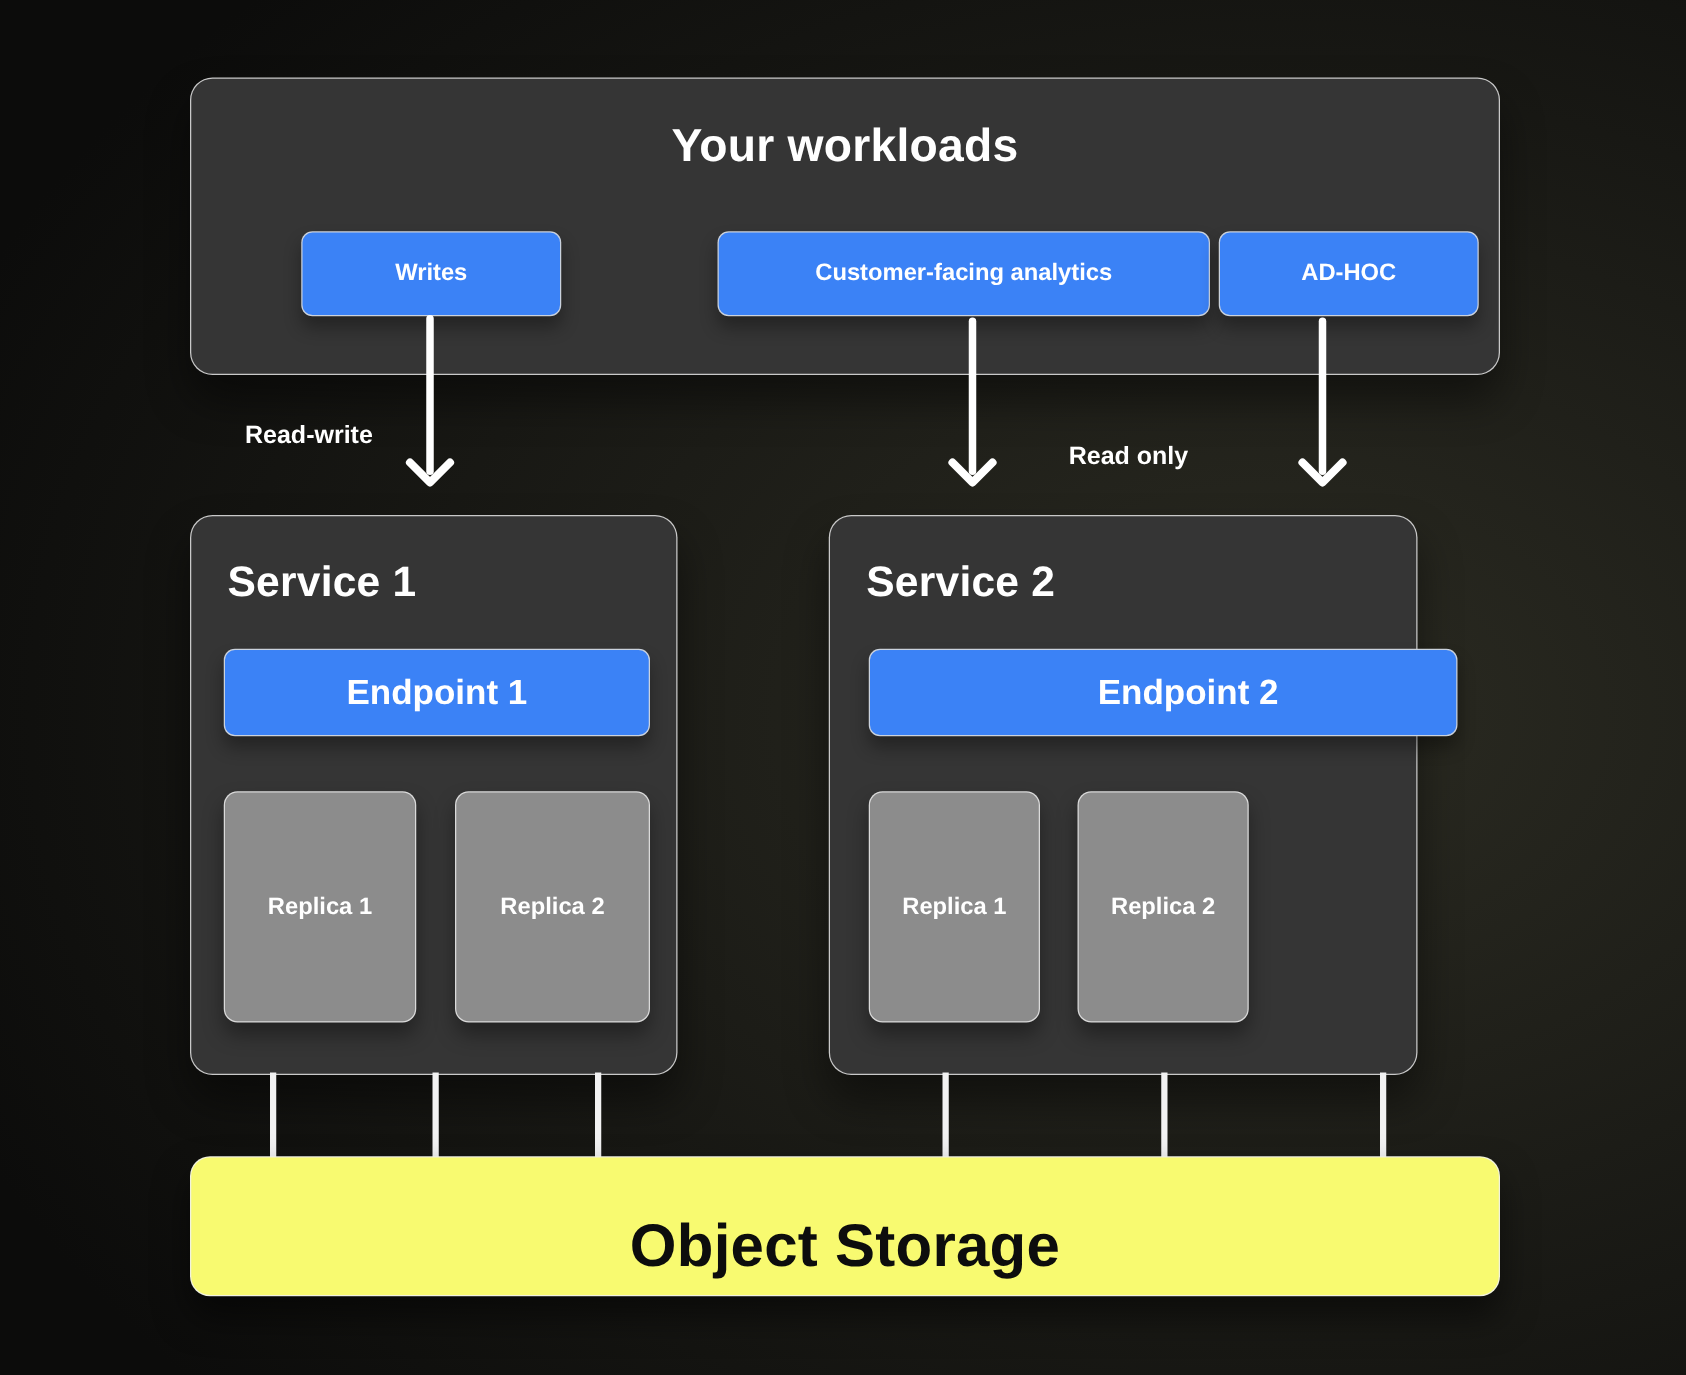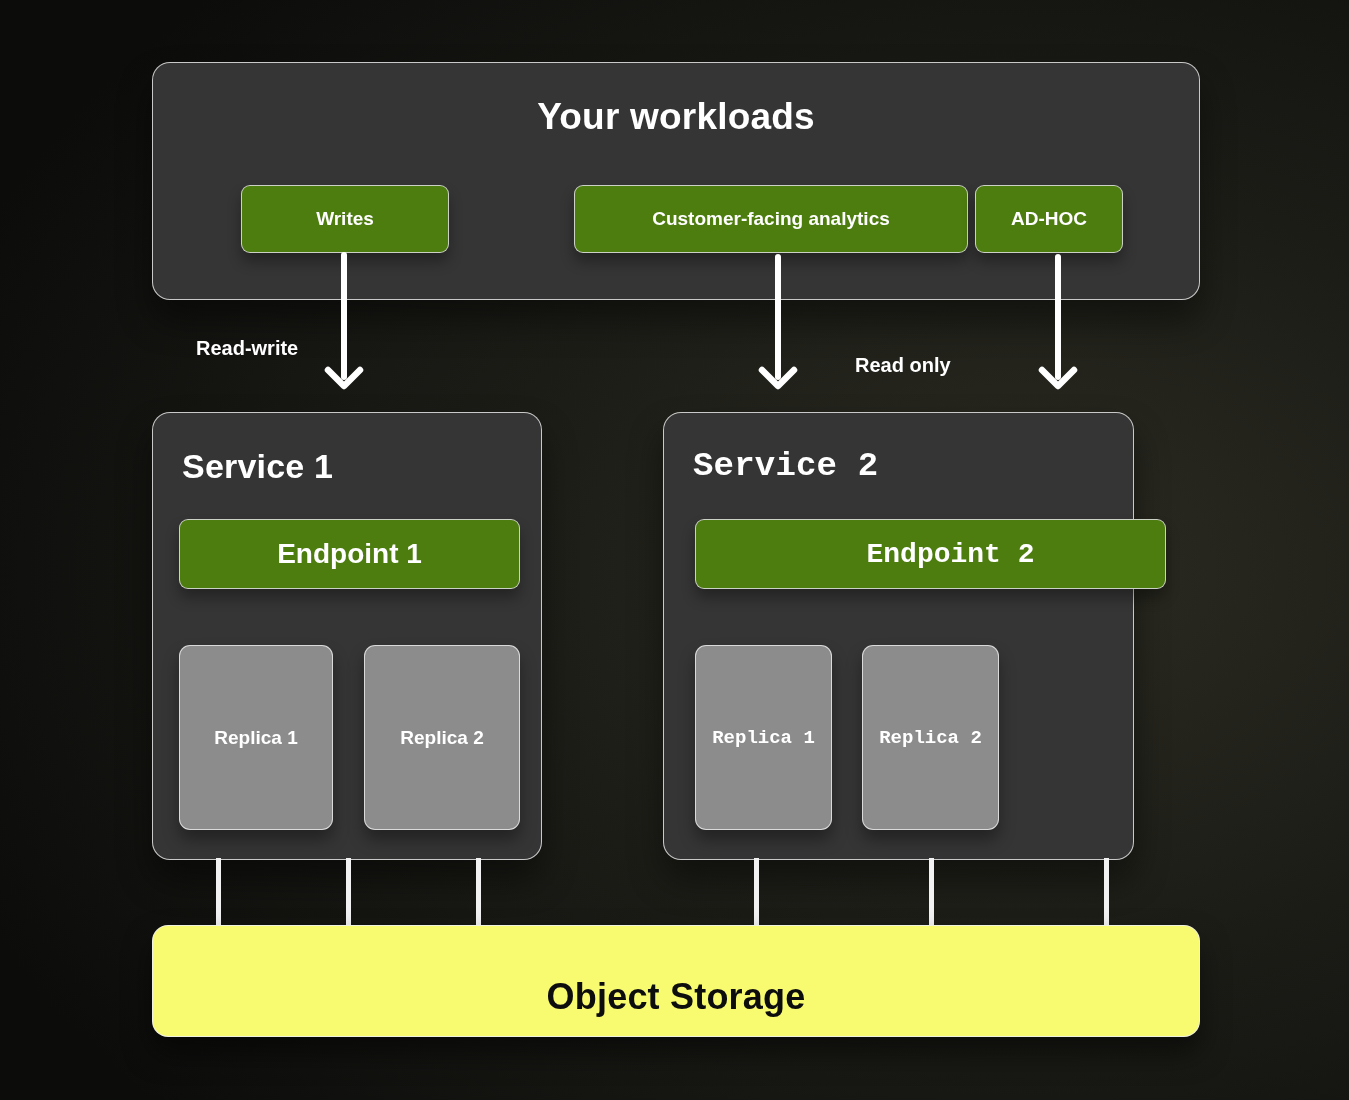--- a/index.html
+++ b/index.html
@@ -21,21 +21,21 @@
   .panel {
     position: absolute;
     background: #353535;
     border: 1.5px solid rgba(214, 214, 214, 0.92);
     border-radius: 18px;
     box-shadow: 0 20px 34px rgba(0, 0, 0, 0.45);
     box-sizing: border-box;
   }
   #workloads-panel { left: 152px; top: 62px;  width: 1048px; height: 238px; }
   #service1-panel  { left: 152px; top: 412px; width: 390px;  height: 448px; }
-  #service2-panel  { left: 663px; top: 412px; width: 471px;  height: 448px; font-family: Liberation Mono, monospace; }
+  #service2-panel  { left: 663px; top: 412px; width: 471px;  height: 448px; }
 
   .panel-title {
     position: absolute;
     color: #ffffff;
     font-weight: 800;
     letter-spacing: 0.2px;
     white-space: nowrap;
   }
   #workloads-title {
     left: 0; right: 0; top: 33px;
@@ -48,41 +48,41 @@
     font-weight: 700;
   }
 
   
   .chip {
     position: absolute;
     display: flex;
     align-items: center;
     justify-content: center;
     box-sizing: border-box;
-    background: #4d7c0f;
+    background: #3b82f6;
     border: 1.2px solid rgba(218, 218, 218, 0.9);
     border-radius: 9px;
     color: #ffffff;
     font-size: 19px;
     font-weight: 600;
     box-shadow: 0 9px 14px rgba(0, 0, 0, 0.32);
     white-space: nowrap;
   }
   
   #btn-writes    { left: 88px;  top: 122px; width: 208px; height: 68px; }
   #btn-analytics { left: 421px; top: 122px; width: 394px; height: 68px; }
-  #btn-adhoc     { left: 822px; top: 122px; width: 148px; height: 68px; }
+  #btn-adhoc     { left: 822px; top: 122px; width: 208px; height: 68px; }
   
   .endpoint { top: 106px; height: 70px; font-size: 28px; }
   #endpoint1 { left: 26px; width: 341px; }
   #endpoint2 { left: 31px; width: 471px; padding-left: 40px; }
   
   .replica {
     position: absolute;
-    top: 232px;
+    top: 220px;
     height: 185px;
     display: flex;
     align-items: center;
     justify-content: center;
     box-sizing: border-box;
     background: #8c8c8c;
     border: 1.2px solid rgba(222, 222, 222, 0.95);
     border-radius: 11px;
     color: #ffffff;
     font-size: 19px;
@@ -150,21 +150,21 @@
     background: #f8fa70;
     border: 1.5px solid rgba(240, 240, 240, 0.85);
     border-radius: 16px;
     display: flex;
     align-items: center;
     justify-content: center;
     box-shadow: 0 16px 28px rgba(0, 0, 0, 0.5);
   }
   #storage-label {
     color: #0d0d0d;
-    font-size: 36px;
+    font-size: 48px;
     font-weight: 800;
     letter-spacing: 0.2px;
     margin-top: 32px;
   }
 </style>
 </head>
 <body>
 
 <div id="canvas">
 

